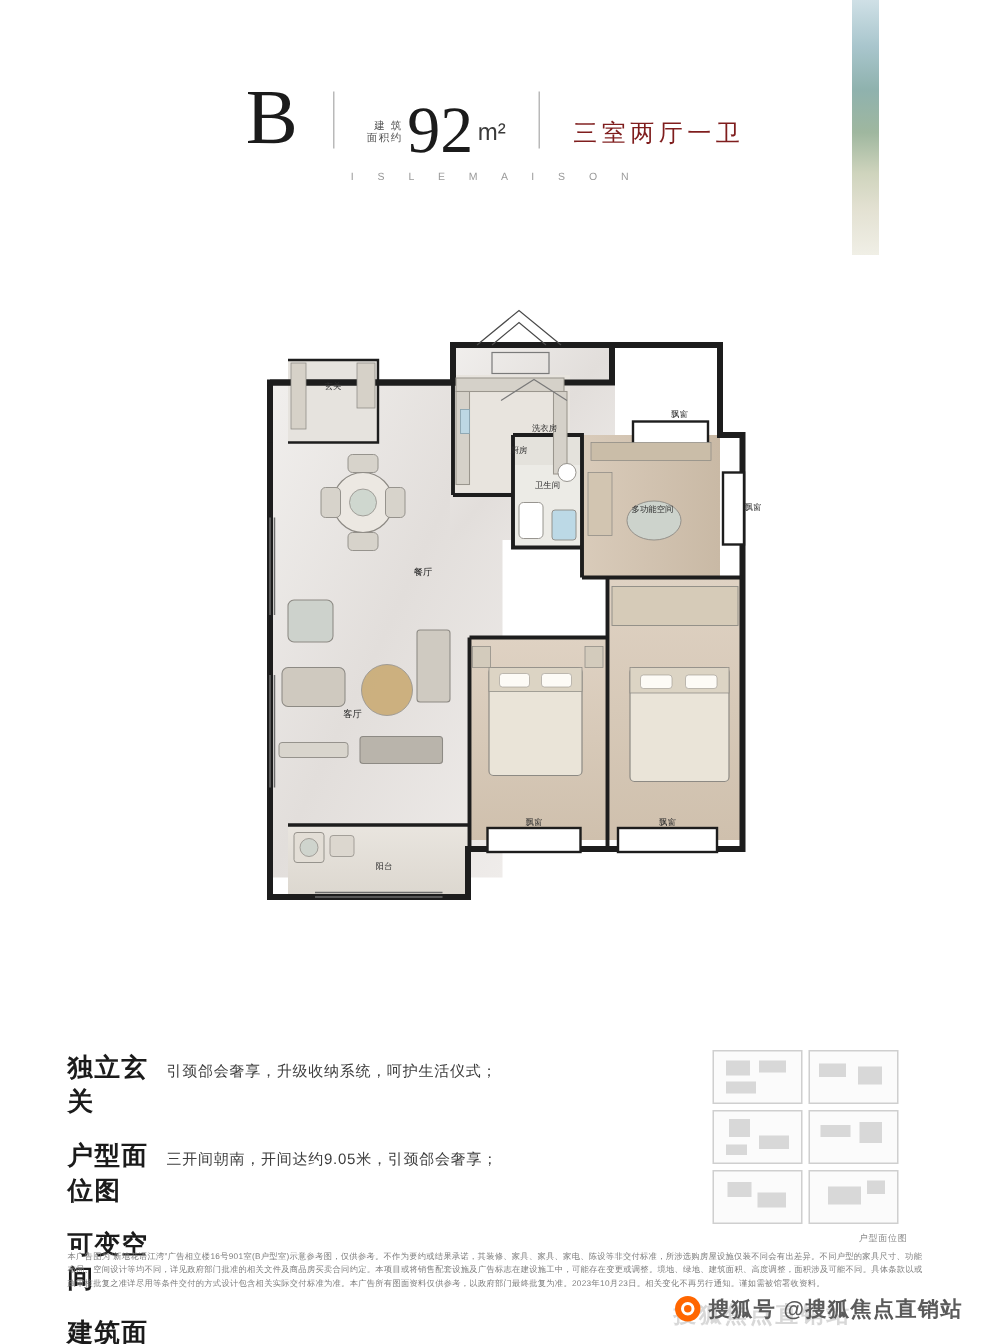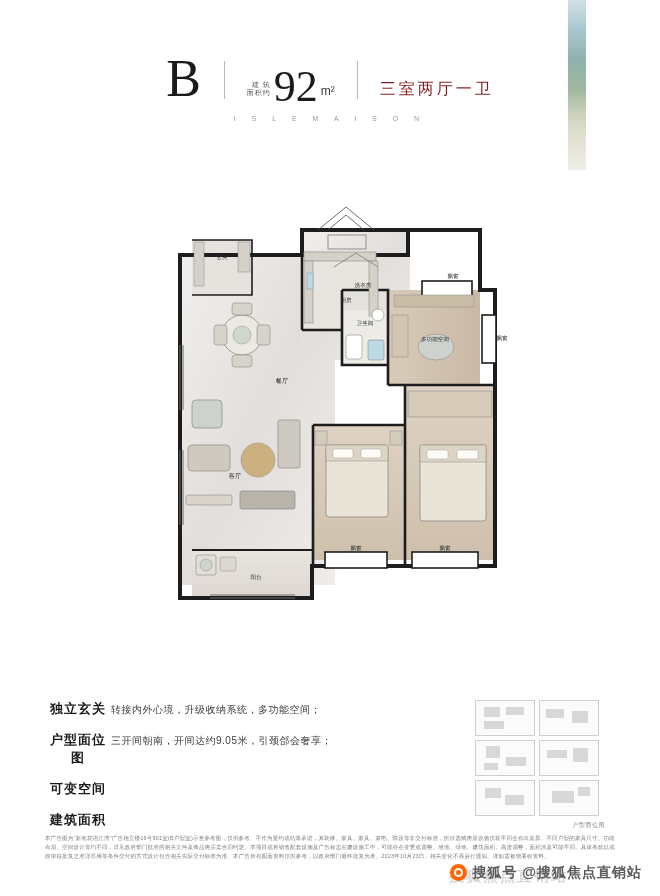--- a/index.html
+++ b/index.html
@@ -31,21 +31,21 @@
   .area-wrap{display:flex;align-items:flex-end;gap:3px;}
   .area-small{
     font-size:7px;line-height:8px;color:#555;letter-spacing:1px;
     text-align:right;margin-bottom:6px;
   }
   .area-small div{white-space:nowrap;}
   .area-num{
     font-family:"Liberation Serif","DejaVu Serif",serif;
     font-size:44px;line-height:32px;color:#1b1b1b;font-weight:400;
   }
-  .area-unit{font-size:12px;color:#3a3a3a;margin-bottom:5px;}
+  .area-unit{font-size:16px;color:#3a3a3a;margin-bottom:5px;}
   .rooms{
     font-size:16px;letter-spacing:3px;color:#7f1d1d;margin-bottom:3px;
   }
   .subline{
     text-align:center;font-size:7px;letter-spacing:7px;color:#9a9a9a;
     margin-top:12px;
   }
 
   
   .strip{
@@ -59,22 +59,22 @@
     position:absolute;left:150px;top:195px;width:390px;height:425px;
   }
   .plan svg{display:block;}
 
   
   .features{
     position:absolute;left:45px;top:700px;width:430px;
   }
   .feat-row{display:flex;align-items:baseline;margin-bottom:13px;}
   .feat-title{
-    font-size:13px;font-weight:bold;color:#1b1b1b;letter-spacing:1px;
-    width:66px;flex:0 0 66px;text-align:center;
+    font-size:17px;font-weight:bold;color:#1b1b1b;letter-spacing:1px;
+    width:66px;flex:0 0 66px;
   }
   .feat-desc{font-size:10px;color:#3d3d3d;letter-spacing:.5px;}
 
   
   .thumbs{
     position:absolute;right:55px;top:700px;width:130px;
   }
   .thumb-grid{display:flex;flex-wrap:wrap;gap:4px;width:124px;}
   .thumb{
     width:58px;height:34px;border:1px solid #cfcfcf;background:#fbfbfb;
@@ -301,21 +301,21 @@
         <text x="352" y="145" class="lbl">飘窗</text>
         <text x="206" y="355" class="lbl">飘窗</text>
         <text x="295" y="355" class="lbl">飘窗</text>
       </g>
     </svg>
   </div>
 
   <div class="features">
     <div class="feat-row">
       <div class="feat-title">独立玄关</div>
-      <div class="feat-desc">转接内外心境，升级收纳系统，多功能空间；</div>
+      <div class="feat-desc">引颈郃会奢享，升级收纳系统，呵护生活仪式；</div>
     </div>
     <div class="feat-row">
       <div class="feat-title">户型面位图</div>
       <div class="feat-desc">三开间朝南，开间达约9.05米，引颈郃会奢享；</div>
     </div>
     <div class="feat-row">
       <div class="feat-title">可变空间</div>
     </div>
     <div class="feat-row">
       <div class="feat-title">建筑面积</div>

